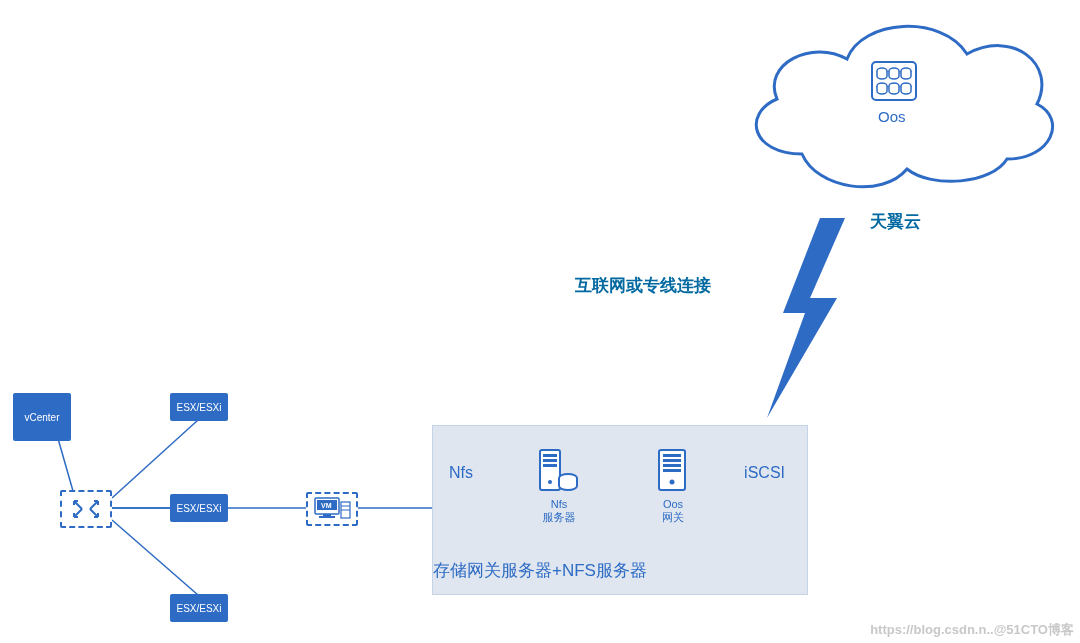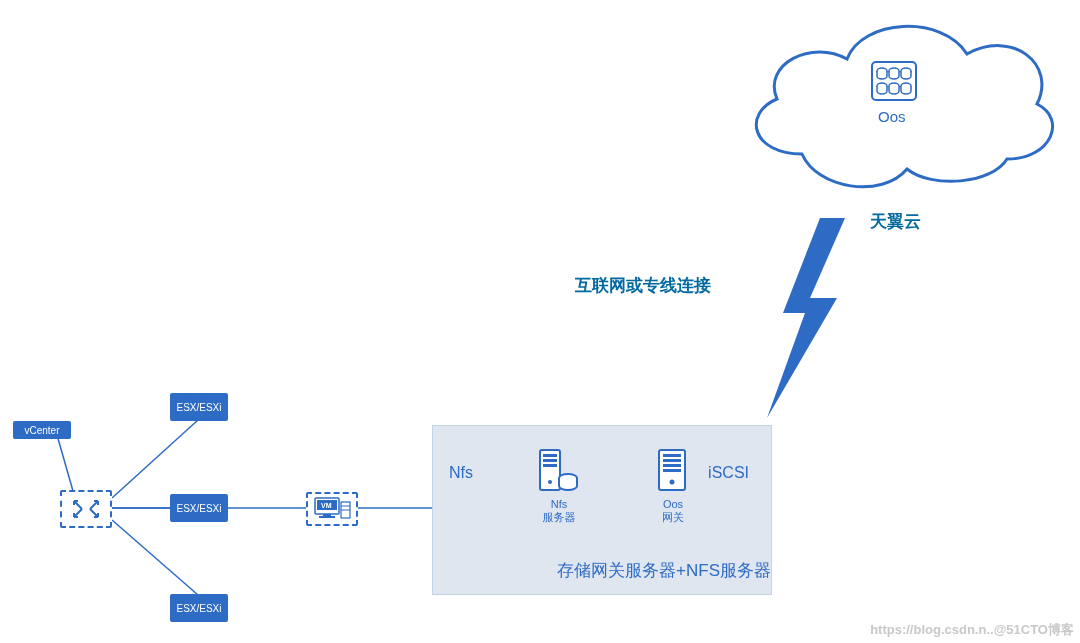--- a/index.html
+++ b/index.html
@@ -76,21 +76,21 @@
 
   <line x1="170" y1="508" x2="112" y2="508" stroke="#2d6bc4" stroke-width="1.5"></line>
 
   <line x1="198" y1="595" x2="112" y2="520" stroke="#2d6bc4" stroke-width="1.5"></line>
 
   <line x1="112" y1="508" x2="306" y2="508" stroke="#2d6bc4" stroke-width="1.5"></line>
 
   <line x1="358" y1="508" x2="432" y2="508" stroke="#2d6bc4" stroke-width="1.5"></line>
 </svg>
 
-<div class="node-box" style="left:13px; top:393px; width:58px; height:18px;margin-top:28px;">
+<div class="node-box" style="left:13px; top:393px; width:58px; height:48px;">
   <span>vCenter</span>
 </div>
 
 <div class="node-box" style="left:170px; top:393px; width:58px; height:28px;">
   <span>ESX/ESXi</span>
 </div>
 
 <div class="node-box" style="left:170px; top:494px; width:58px; height:28px;">
   <span>ESX/ESXi</span>
 </div>
@@ -116,21 +116,21 @@
     <rect x="5" y="4" width="20" height="10" fill="#2d6bc4"></rect>
     <text x="9" y="12" font-size="7" fill="#fff" font-weight="bold">VM</text>
     <rect x="11" y="18" width="8" height="2" fill="#2d6bc4"></rect>
     <rect x="7" y="20" width="16" height="2" fill="#2d6bc4"></rect>
     <rect x="29" y="6" width="9" height="16" fill="#fff" stroke="#2d6bc4" stroke-width="1.2"></rect>
     <line x1="29" y1="10" x2="38" y2="10" stroke="#2d6bc4"></line>
     <line x1="29" y1="14" x2="38" y2="14" stroke="#2d6bc4"></line>
   </svg>
 </div>
 
-<div class="gateway-panel" style="left:432px; top:425px; width:340px; height:170px;">
+<div class="gateway-panel" style="left:432px; top:425px; width:376px; height:170px;">
   <span class="label-blue" style="position:absolute; left:16px; top:38px; font-size:16px;">Nfs</span>
   <span class="label-blue" style="position:absolute; right:22px; top:38px; font-size:16px;text-align:right;">iSCSI</span>
 
   <div style="position:absolute; left:103px; top:22px; width:44px; height:46px;">
     <svg width="44" height="46" viewBox="0 0 44 46">
       <rect x="4" y="2" width="20" height="40" rx="2" fill="#fff" stroke="#2d6bc4" stroke-width="2"></rect>
       <rect x="7" y="6" width="14" height="3" fill="#2d6bc4"></rect>
       <rect x="7" y="11" width="14" height="3" fill="#2d6bc4"></rect>
       <rect x="7" y="16" width="14" height="3" fill="#2d6bc4"></rect>
       <circle cx="14" cy="34" r="2" fill="#2d6bc4"></circle>
@@ -151,21 +151,21 @@
       <rect x="8" y="16" width="18" height="3" fill="#2d6bc4"></rect>
       <rect x="8" y="21" width="18" height="3" fill="#2d6bc4"></rect>
       <circle cx="17" cy="34" r="2.5" fill="#2d6bc4"></circle>
     </svg>
   </div>
   <div class="sub-label" style="left:222px; top:72px; width:36px;">
     <div>Oos</div>
     <div>网关</div>
   </div>
 
-  <div class="label-blue" style="position:absolute; left:0; right:0; bottom:12px; text-align:right; font-size:17px;">存储网关服务器+NFS服务器</div>
+  <div class="label-blue" style="position:absolute; left:0; right:0; bottom:12px; text-align:left; font-size:17px;">存储网关服务器+NFS服务器</div>
 </div>
 
 <svg style="position:absolute; left:755px; top:218px;" width="100" height="200">
   <polygon points="65,0 28,95 50,95 12,200 82,80 55,80 90,0" fill="#2d6bc4"></polygon>
 </svg>
 
 <div class="label-dark" style="position:absolute; left:575px; top:274px; font-size:17px;">互联网或专线连接</div>
 
 <svg style="position:absolute; left:722px; top:4px;" width="348" height="210">
   <path d="M80 150

